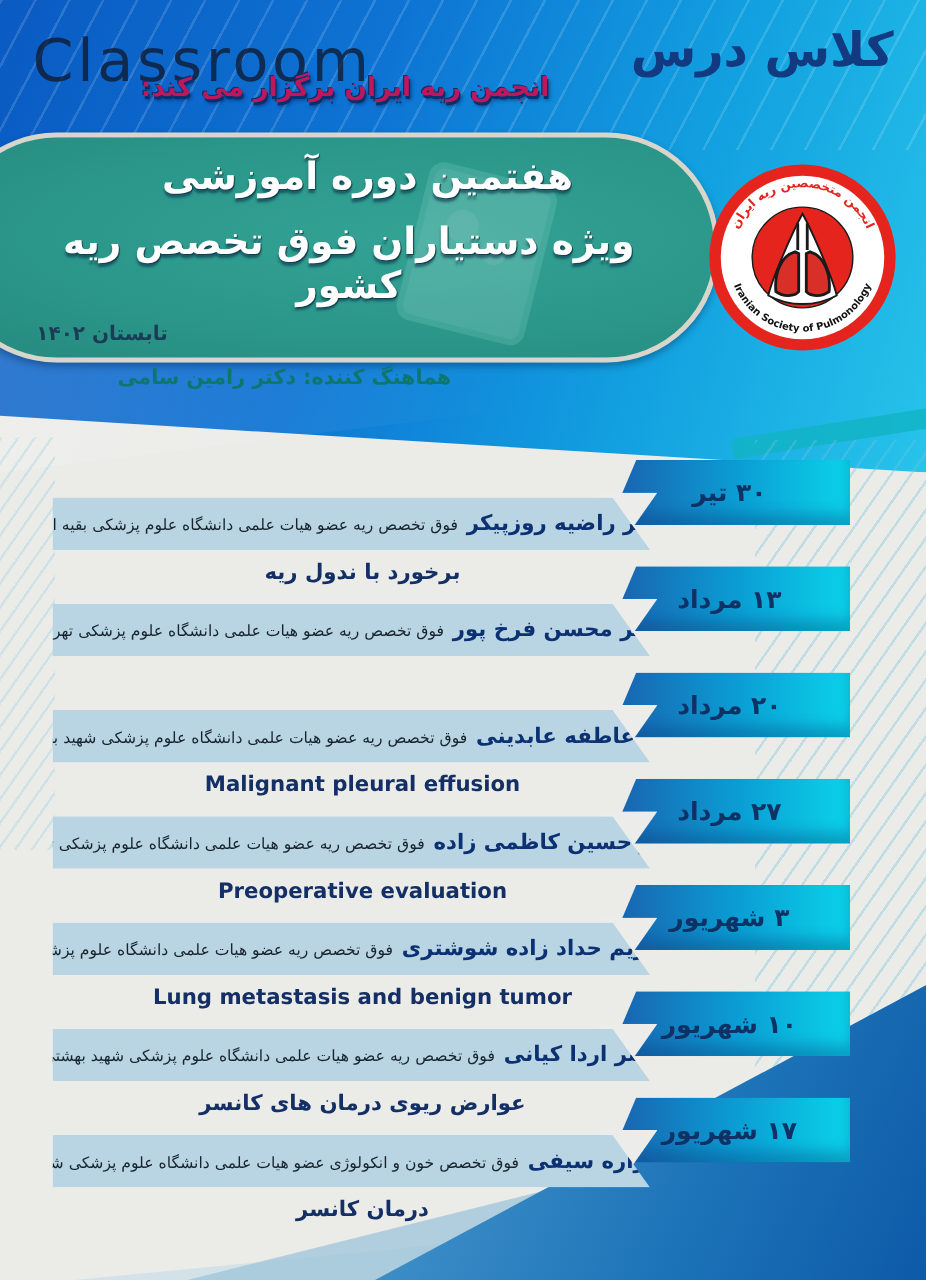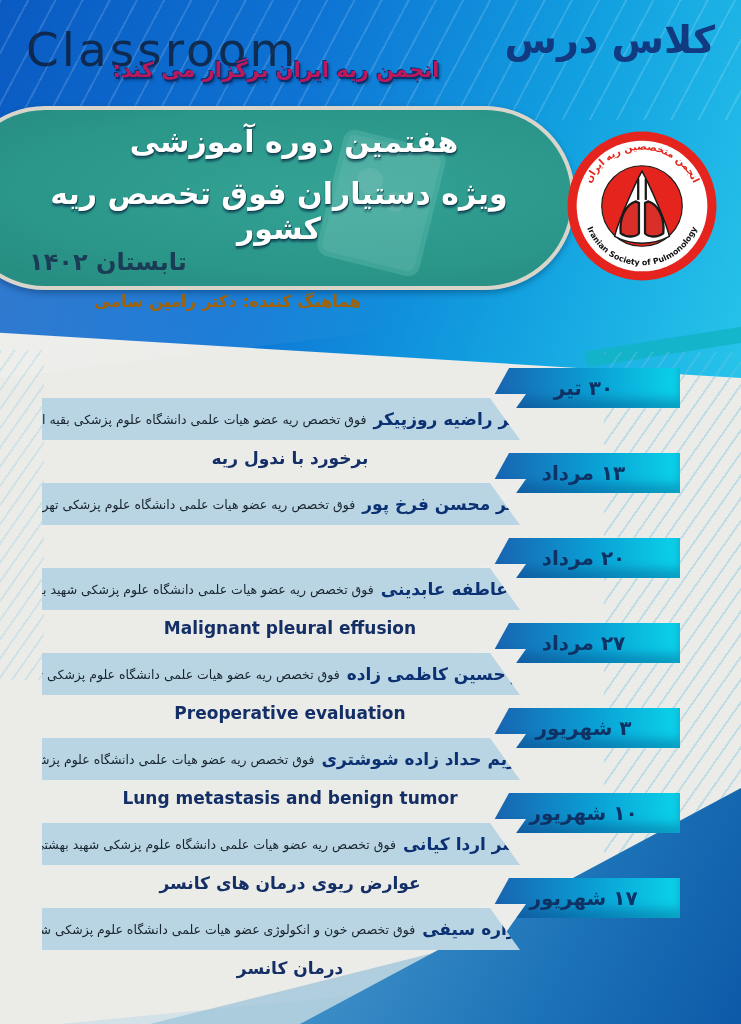--- a/index.html
+++ b/index.html
@@ -67,28 +67,28 @@
     font-size:30px;font-weight:bold;color:#ffffff;direction:rtl;
     text-shadow:0 3px 2px rgba(8,40,70,.55),1px 1px 0 #1c5c55;
   }
   .cap-line2{
     position:absolute;left:60px;top:66px;width:520px;text-align:center;
     font-size:30px;font-weight:bold;color:#ffffff;direction:rtl;
     text-shadow:0 3px 2px rgba(8,40,70,.55),1px 1px 0 #1c5c55;
   }
   .cap-season{
     position:absolute;left:70px;bottom:10px;
-    font-size:24px;font-weight:bold;color:#1a3c55;direction:rtl;
+    font-size:16px;font-weight:bold;color:#1a3c55;direction:rtl;
   }
   
   .logo{position:absolute;left:566px;top:130px;width:152px;height:152px;}
   
   .coordinator{
     position:absolute;left:94px;top:292px;
-    font-size:16.5px;font-weight:bold;color:#a16207;direction:rtl;
+    font-size:16.5px;font-weight:bold;color:#0f766e;direction:rtl;
   }
   
   .hatch-right{
     position:absolute;left:604px;top:352px;width:137px;height:672px;
     background:repeating-linear-gradient(125deg,rgba(110,195,225,.34) 0 2px,transparent 2px 13px);
   }
   .hatch-left{
     position:absolute;left:0;top:350px;width:44px;height:330px;
     background:repeating-linear-gradient(125deg,rgba(110,195,225,.22) 0 2px,transparent 2px 11px);
   }
@@ -103,21 +103,21 @@
     clip-path:polygon(100% 0,100% 100%,0 100%);
   }
   .wedge1{
     position:absolute;left:300px;top:788px;width:441px;height:236px;
     background:linear-gradient(115deg,#4c9bce 0%,#1d74b8 60%,#0d5aa8 100%);
     clip-path:polygon(100% 0,100% 100%,0 100%);
   }
   
   .row{position:absolute;left:0;width:741px;height:112px;}
   .badge{
-    position:absolute;left:487px;top:0;width:193px;height:40px;
+    position:absolute;left:487px;top:0;width:193px;height:52px;
     clip-path:polygon(22px 0,100% 0,100% 100%,0 100%);
     background:linear-gradient(90deg,#1a5fae 0%,#0a9fd4 55%,#0bd3ea 100%);
     box-shadow:inset 0 -9px 10px rgba(8,50,110,.3);
     display:flex;align-items:center;justify-content:center;
     font-size:20px;font-weight:bold;color:#0e3264;direction:rtl;
     z-index:1;
   }
   .wedge-sep{
     position:absolute;left:476px;top:26px;width:50px;height:32px;
     background:#ecedea;clip-path:polygon(0 0,100% 0,55% 100%);z-index:2;

